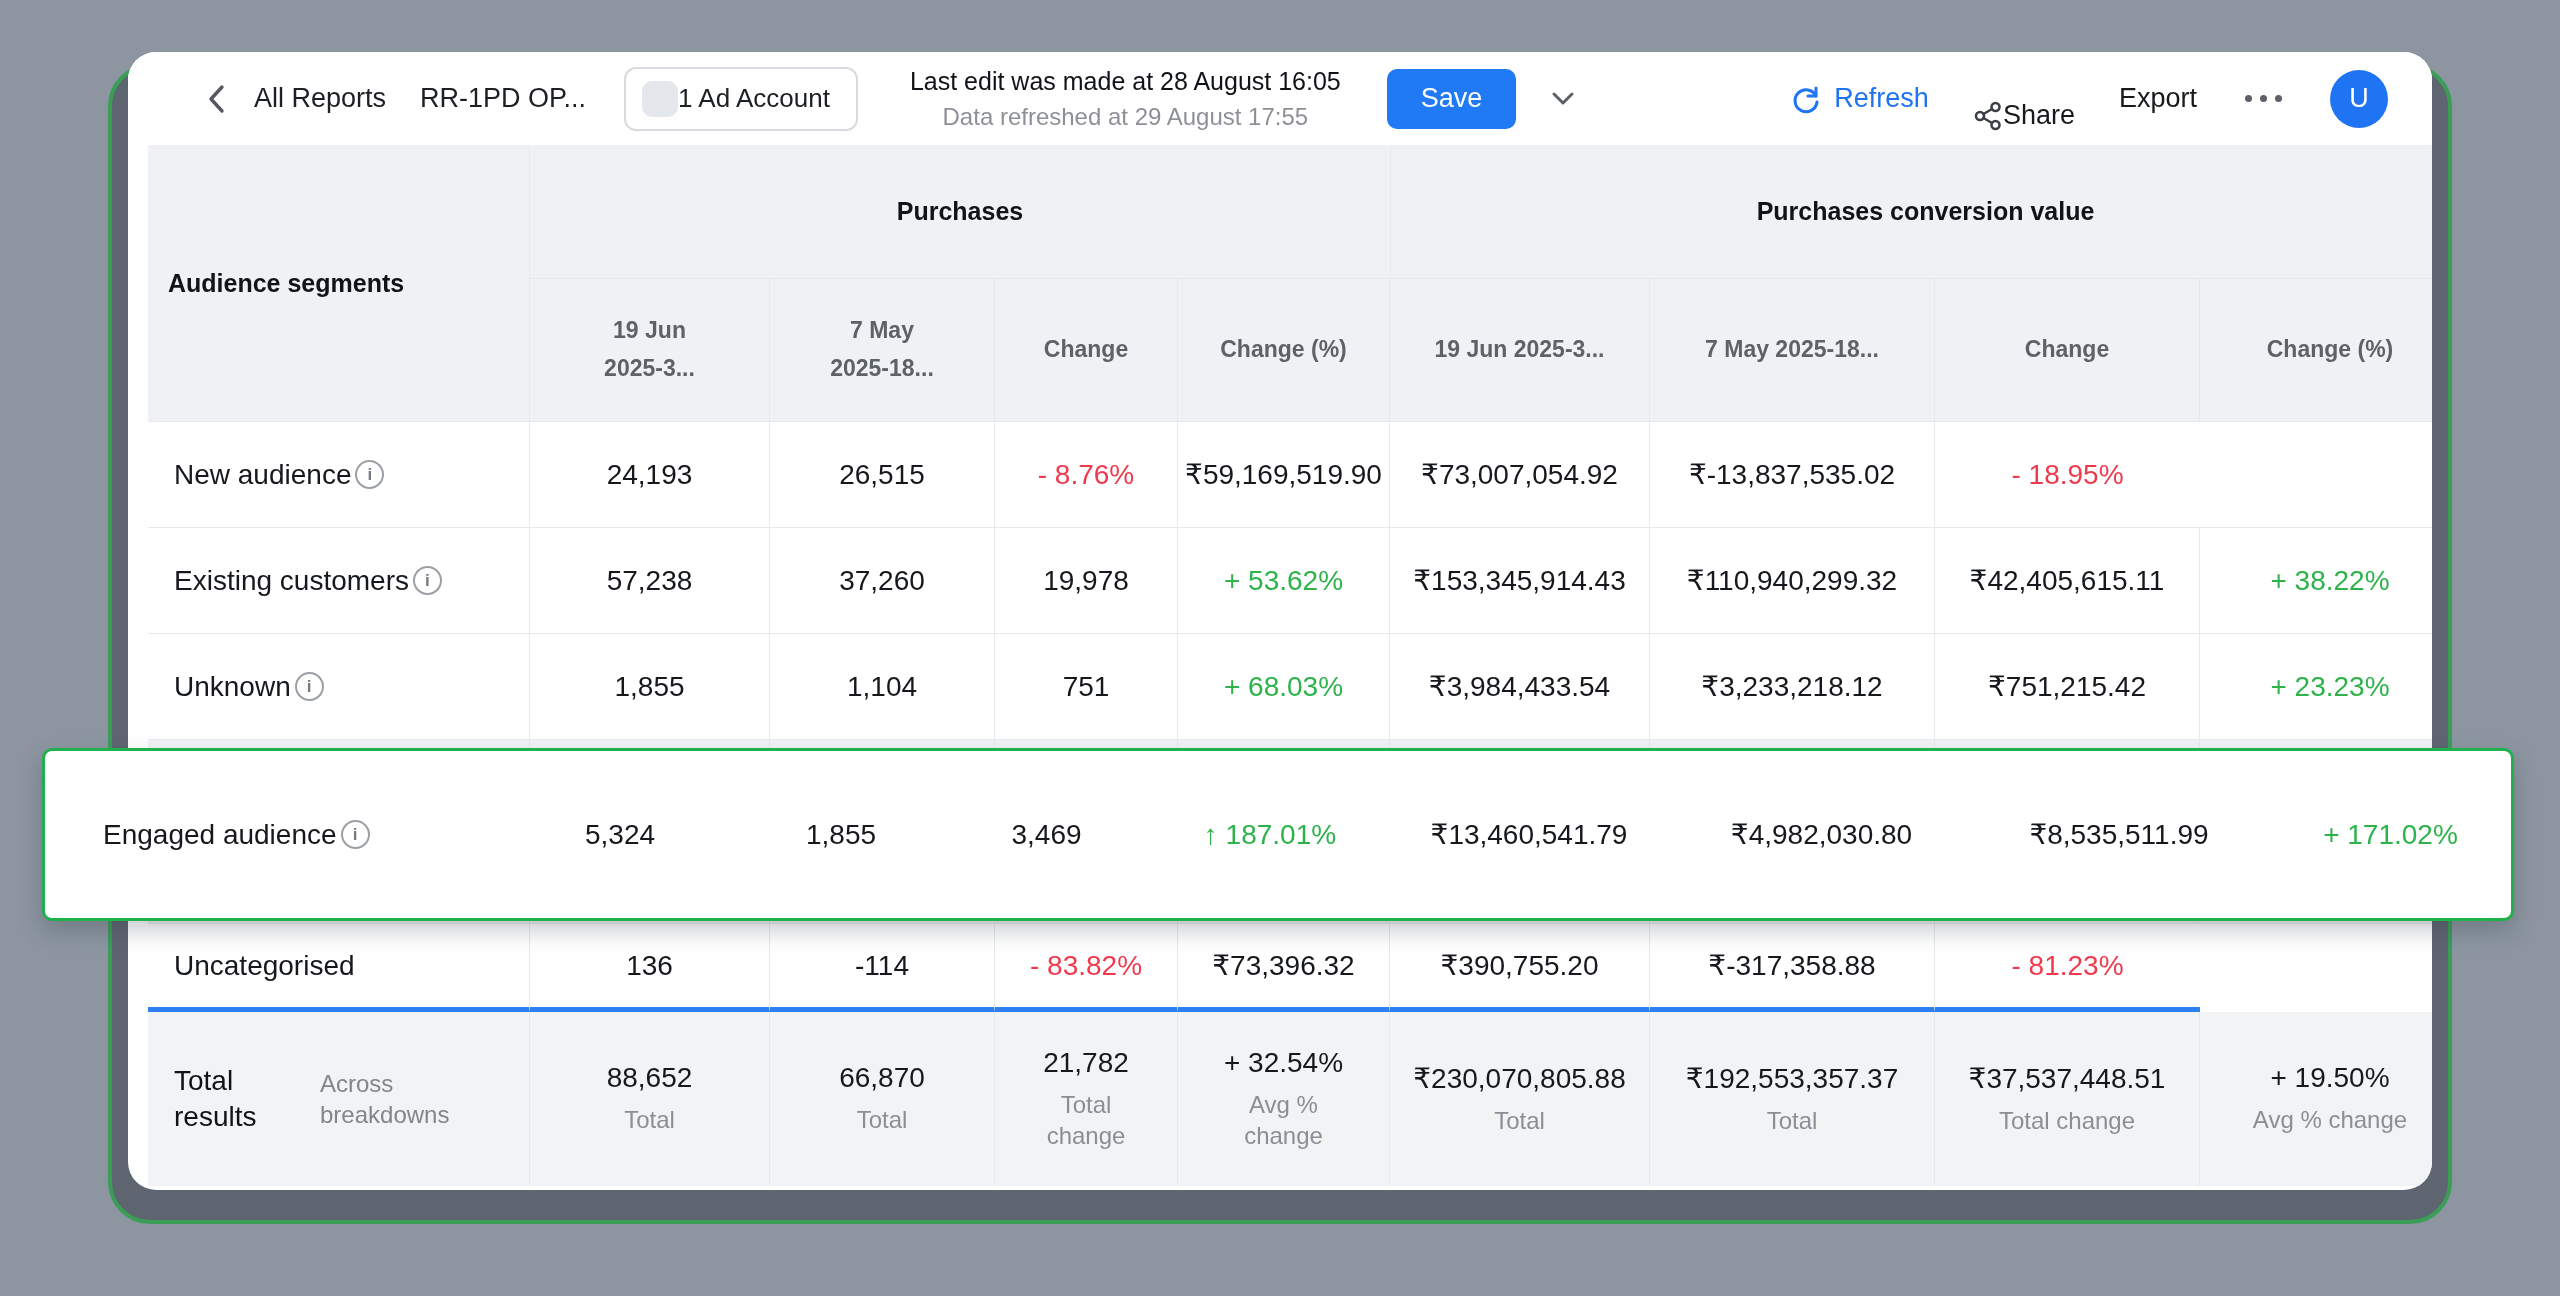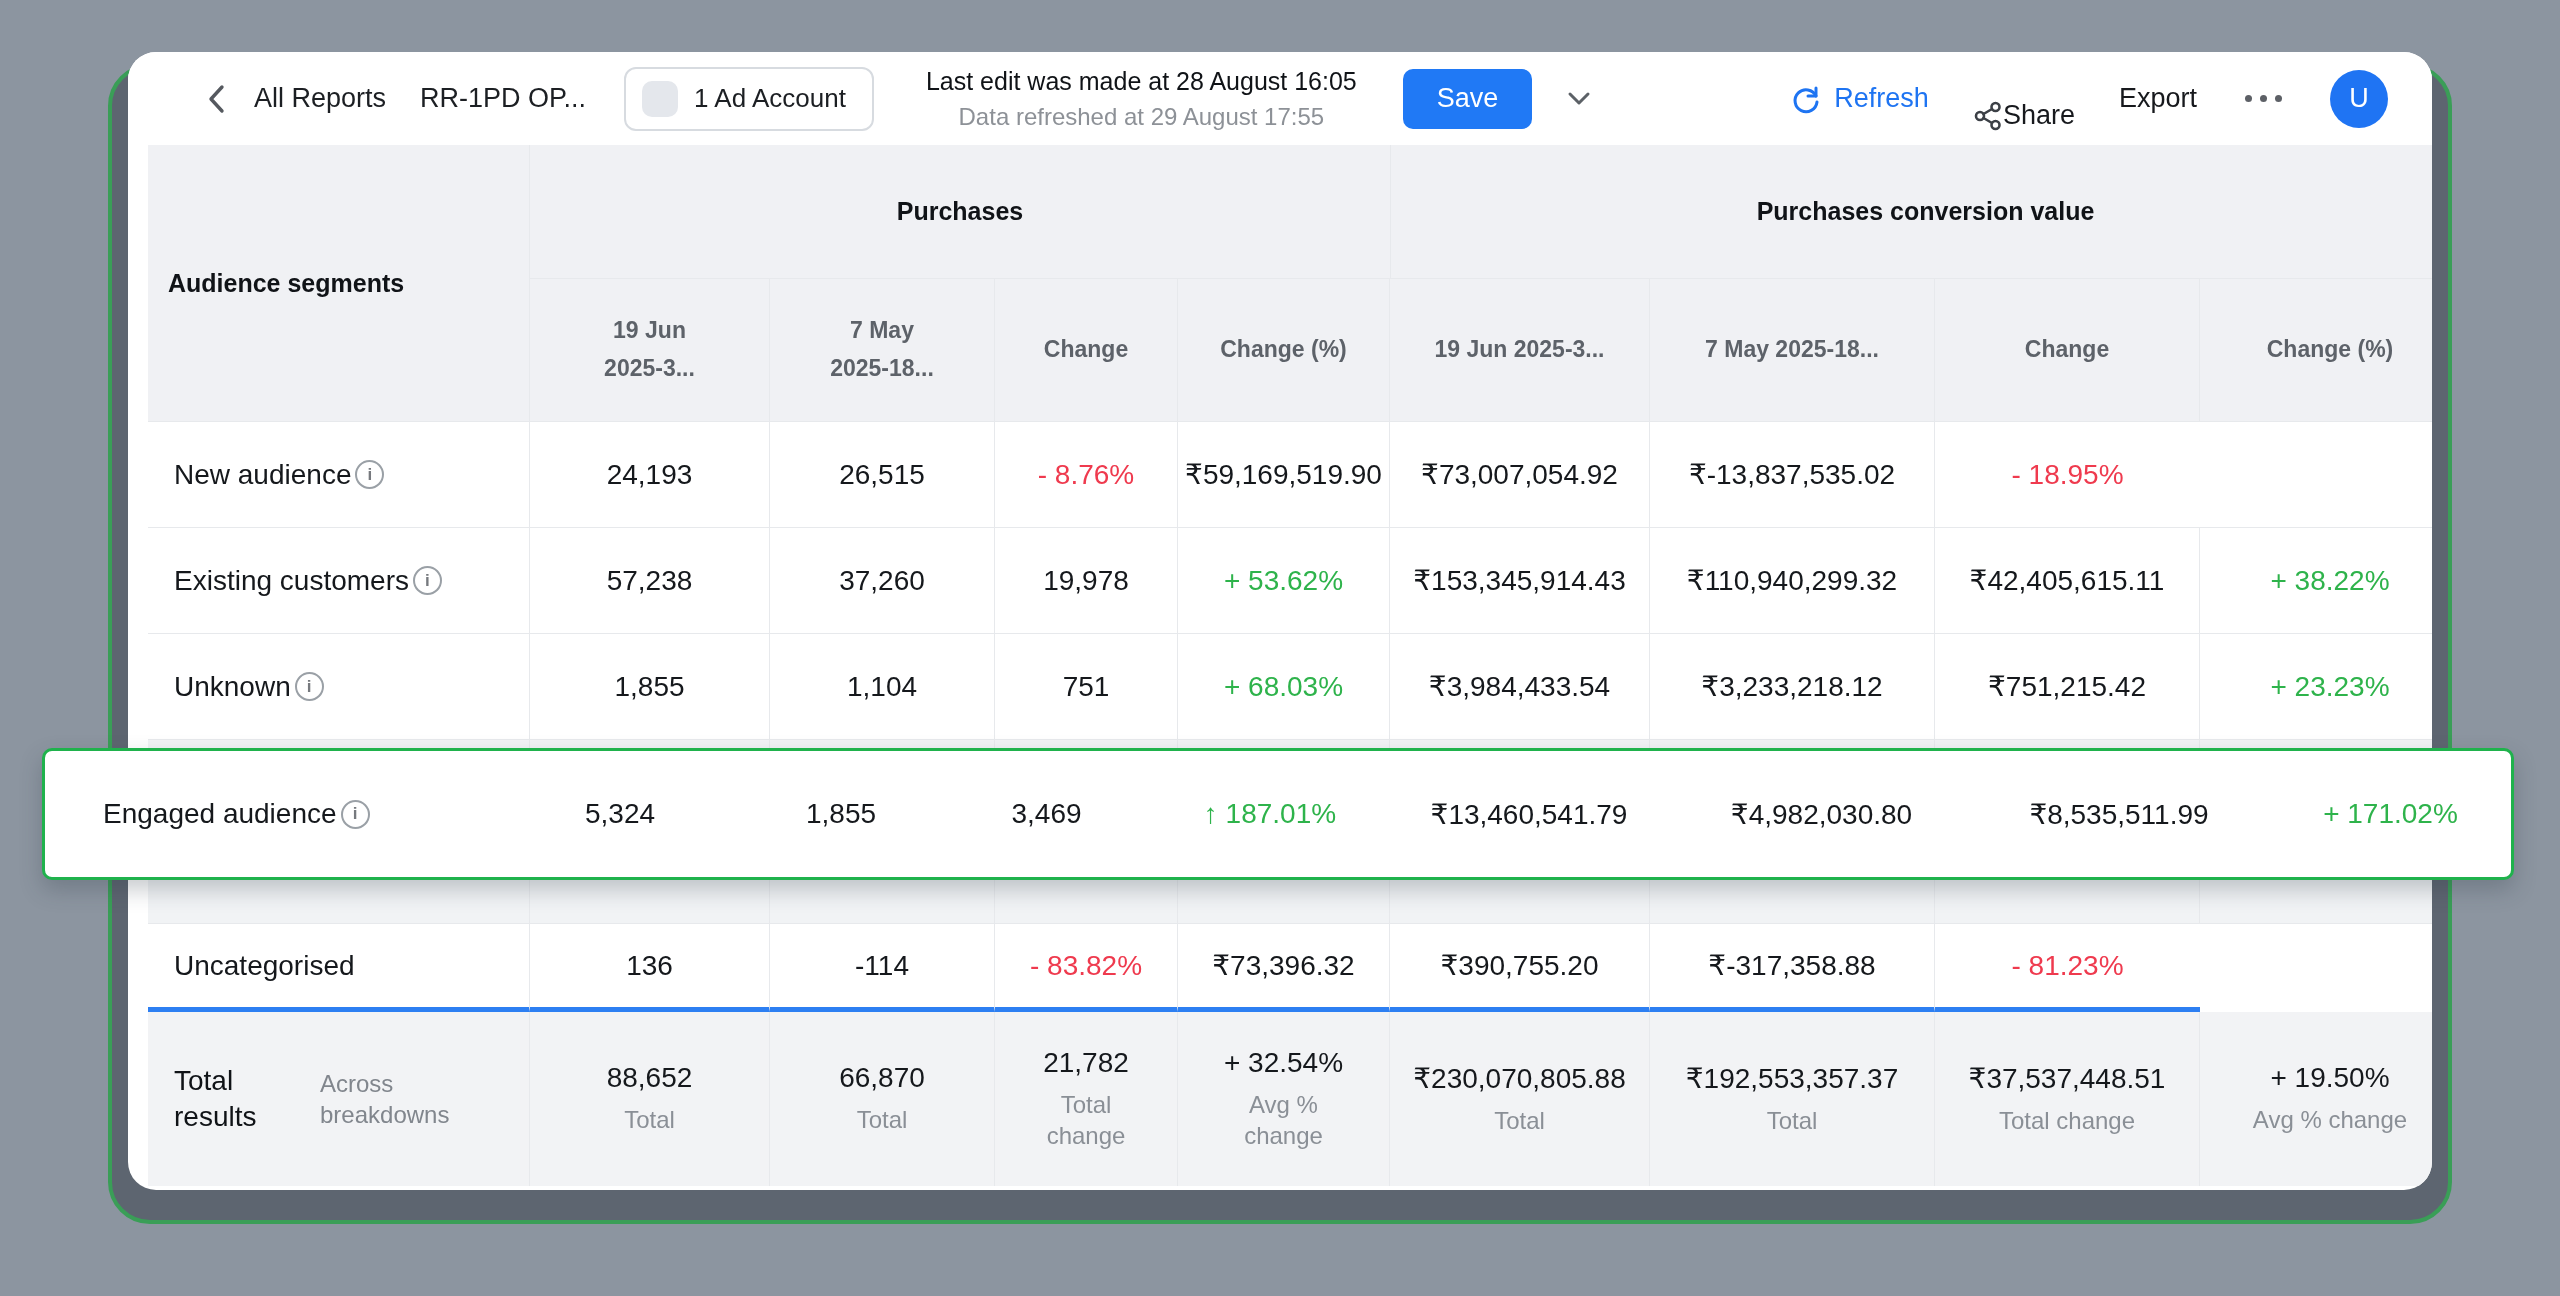--- a/index.html
+++ b/index.html
@@ -28,21 +28,21 @@
     position:absolute; left:128px; top:52px; width:2304px; height:1138px;
     background:#ffffff; border-radius:28px; overflow:hidden; z-index:1;
   }
   
   .toolbar{ display:flex; align-items:center; height:93px; padding:0 44px 0 74px; background:#fff; }
   .back-btn{ width:30px; height:30px; display:flex; align-items:center; justify-content:center; cursor:pointer; }
   .tb-text{ font-size:27px; color:#1c1f23; white-space:nowrap; }
   .all-reports{ margin-left:22px; }
   .report-name{ margin-left:34px; }
   .account-pill{
-    margin-left:38px; display:flex; align-items:center; gap:16px;
+    margin-left:38px; display:flex; align-items:center; 
     border:2px solid #d7dbe0; border-radius:12px; height:64px; padding:0 26px 0 16px;
   }
   .account-swatch{ width:36px; height:36px; border-radius:10px; background:#e4e7ec; }
   .pill-label{ font-size:26px; color:#1c1f23; white-space:nowrap; }
   .edit-info{ margin-left:52px; text-align:center; line-height:1.3; }
   .edit-line1{ font-size:25px; color:#101317; white-space:nowrap; }
   .edit-line2{ font-size:24px; color:#8d9197; white-space:nowrap; margin-top:4px; }
   .save-btn{
     margin-left:46px; background:#2079f5; color:#fff; font-size:27px;
     border:none; border-radius:10px; height:60px; padding:0 34px; cursor:pointer;
@@ -100,21 +100,21 @@
   .total-title{ font-size:28px; color:#101317; width:110px; line-height:1.3; white-space:normal; }
   .total-note{ font-size:24px; color:#81868d; width:180px; line-height:1.3; white-space:normal; }
   .tcell{ display:flex; flex-direction:column; align-items:center; justify-content:center;
     border-right:1px solid var(--grid); overflow:hidden; }
   .tcell:last-child{ border-right:none; }
   .tcell .val{ font-size:28px; color:#15181c; white-space:nowrap; }
   .tcell .sub{ font-size:24px; color:#8a8f96; margin-top:10px; text-align:center; line-height:1.3; white-space:nowrap; }
   .tcell .sub.narrow{ white-space:normal; max-width:115px; }
   
   .float-card{
-    position:absolute; left:42px; top:748px; width:2472px; height:132px;
+    position:absolute; left:42px; top:748px; width:2472px; height:173px;
     background:#fff; border:3px solid #1fb24c; border-radius:10px; z-index:5;
     display:grid; grid-template-columns:var(--cardcols); align-items:stretch;
     box-shadow:0 10px 22px rgba(40,50,65,.25);
   }
   .float-card .cell{ border-right:none; }
   .float-card .label-cell{ padding-left:58px; }
   .icon-stroke{ stroke:#3c4046; stroke-width:2.6; fill:none; stroke-linecap:round; stroke-linejoin:round; }
 </style>
 </head>
 <body>

